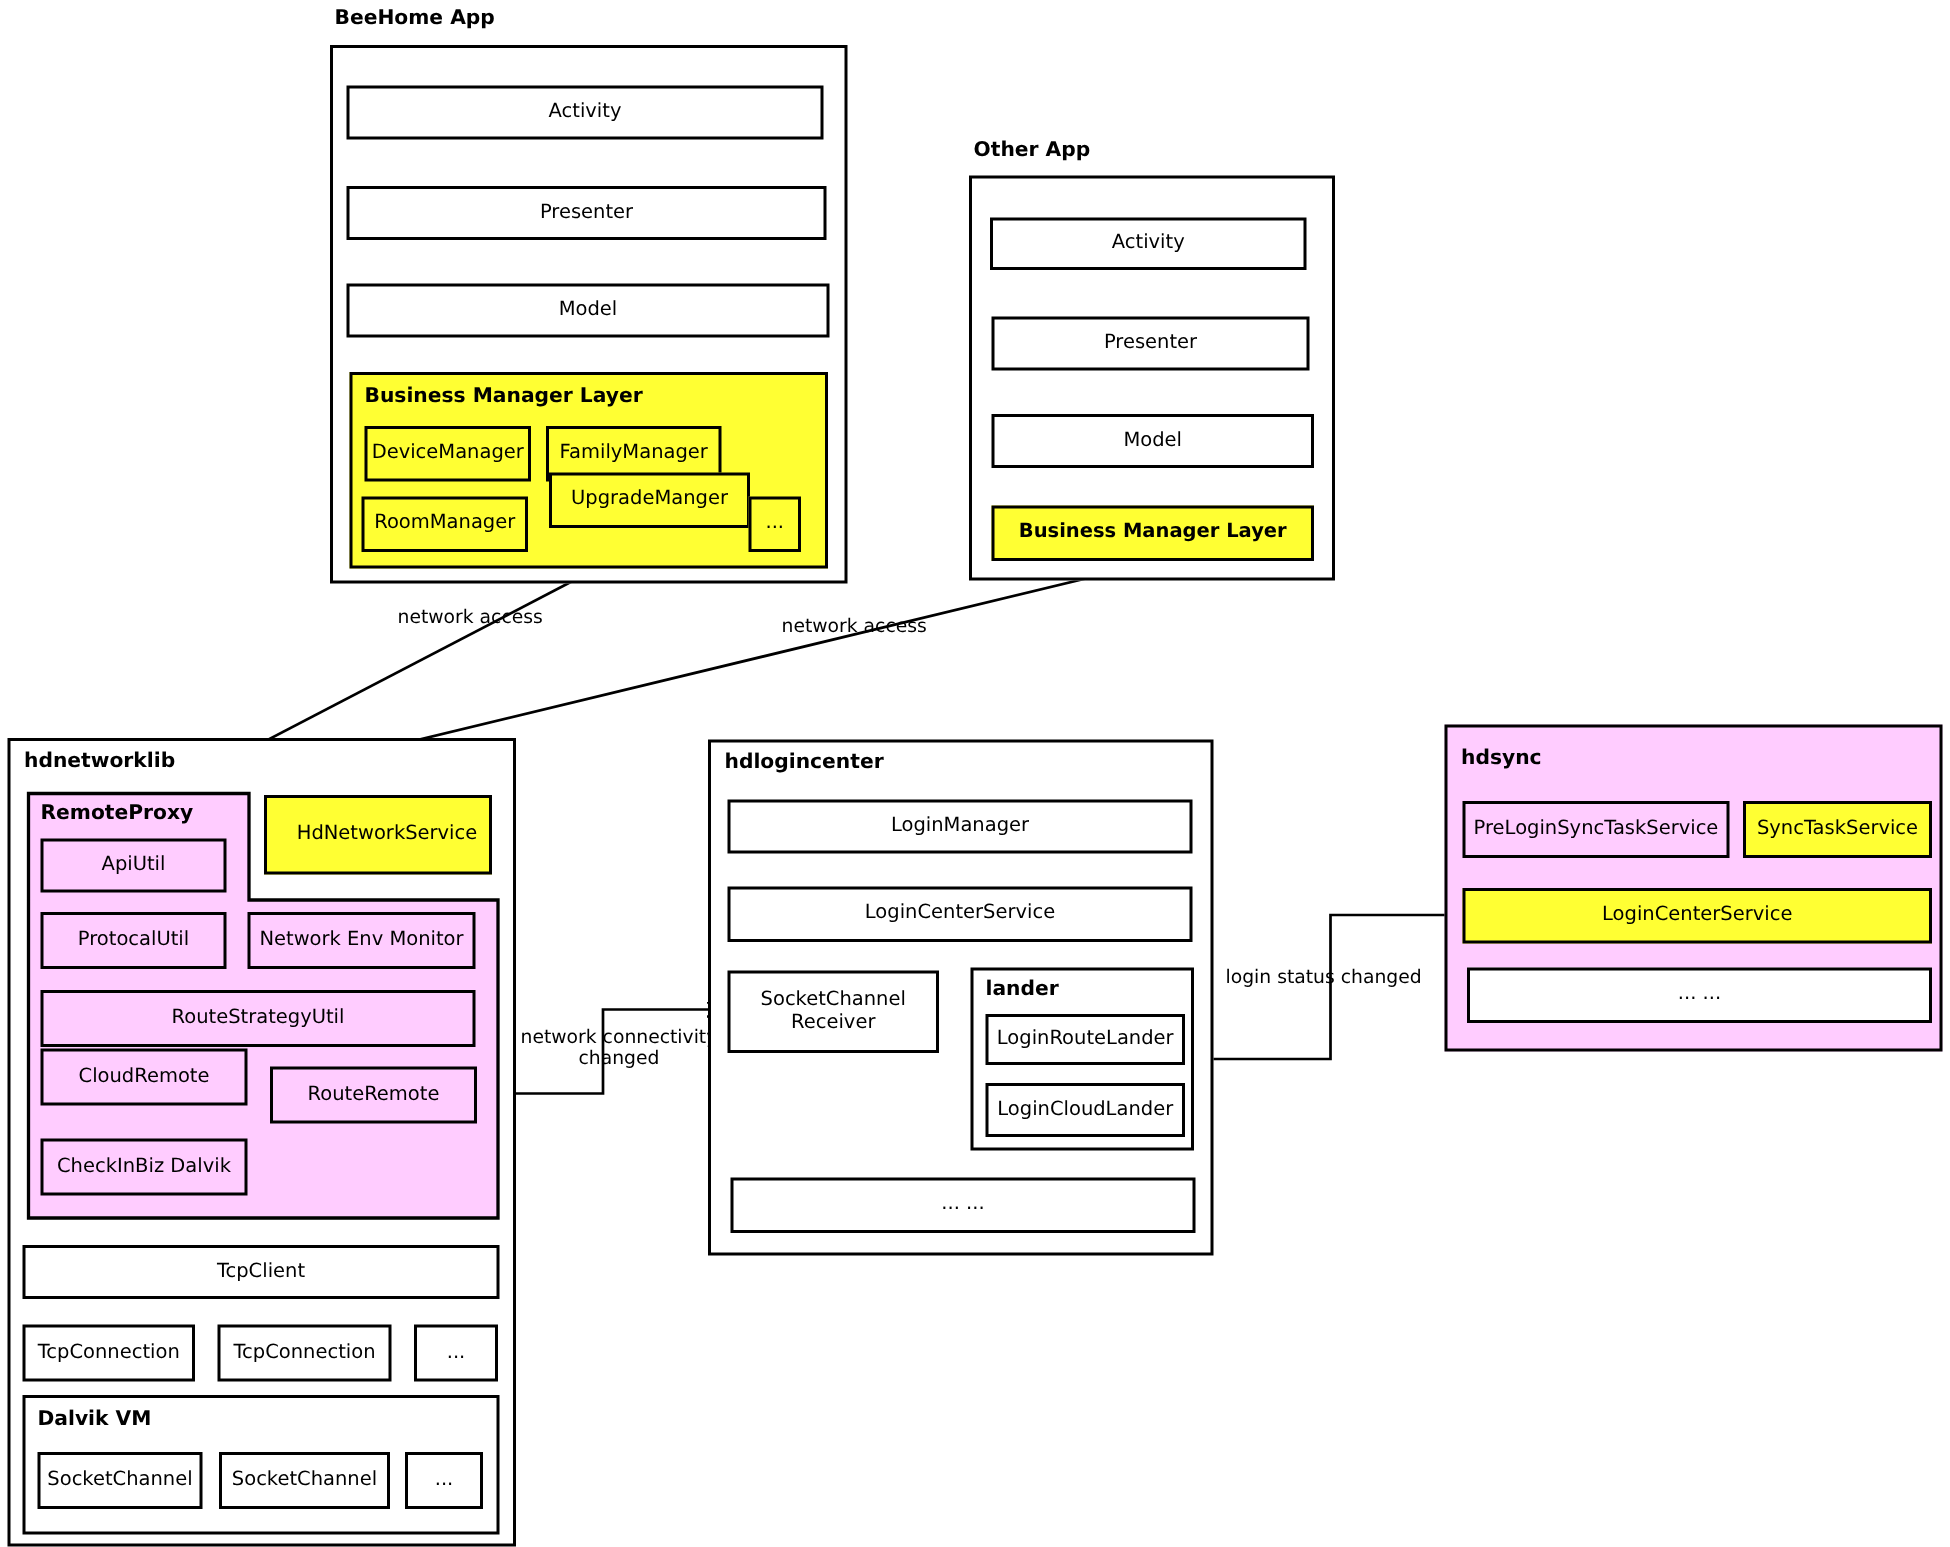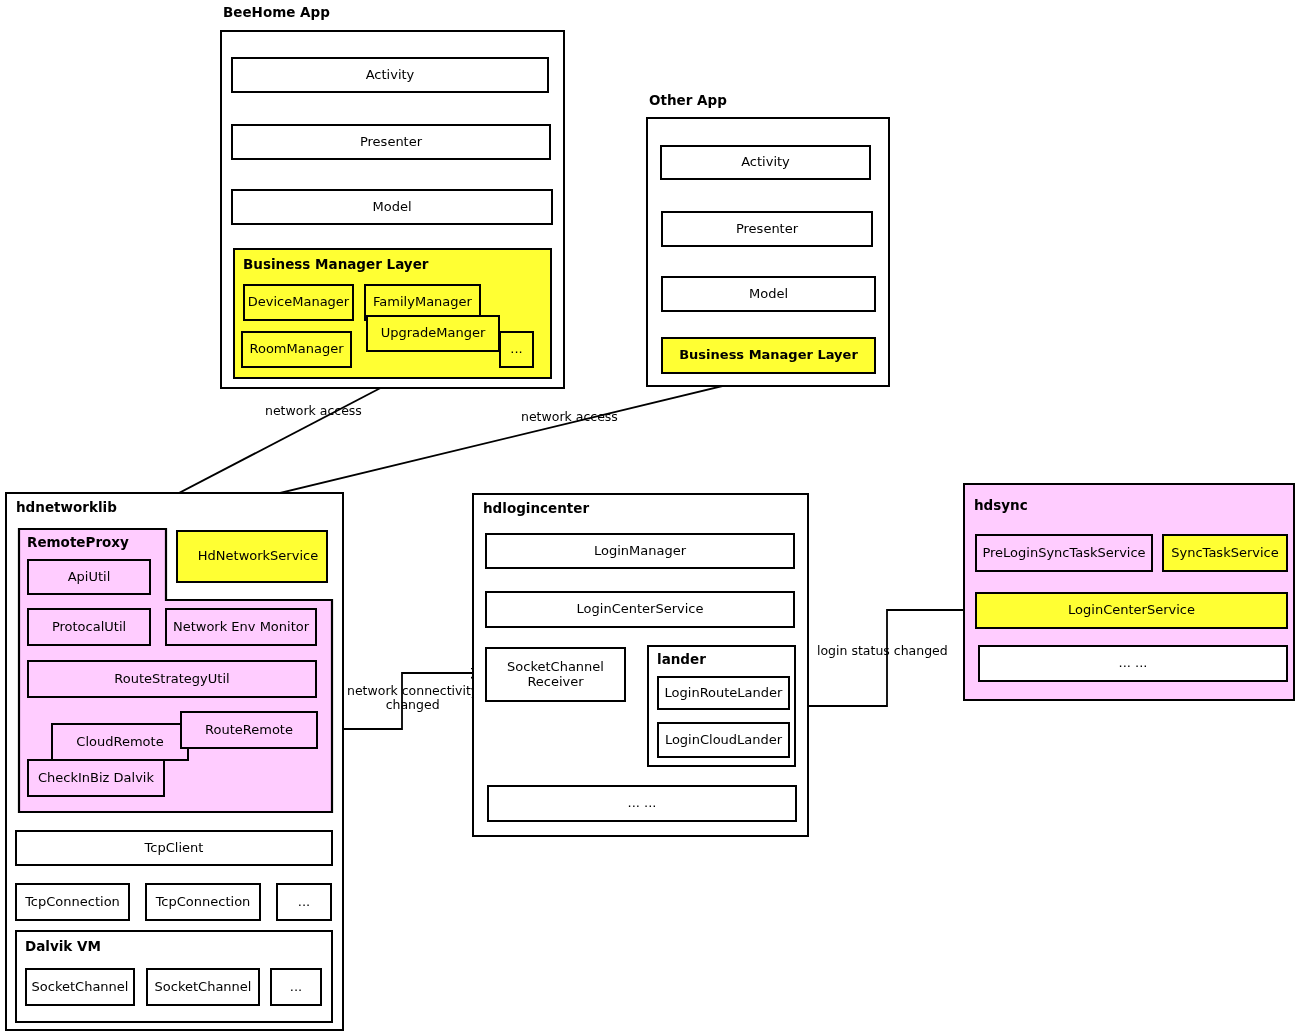--- a/index.html
+++ b/index.html
@@ -153,21 +153,21 @@
 
 <div class="node pink abs" style="left:27px; top:608px; width:124px; height:38px;">
   <span>ProtocalUtil</span>
 </div>
 <div class="node pink abs" style="left:165px; top:608px; width:152px; height:38px;">
   <span>Network Env Monitor</span>
 </div>
 <div class="node pink abs" style="left:27px; top:660px; width:290px; height:38px;align-items:center;">
   <span>RouteStrategyUtil</span>
 </div>
-<div class="node pink abs" style="left:27px; top:723px; width:138px; height:38px;margin-left:24px;">
+<div class="node pink abs" style="left:27px; top:699px; width:138px; height:38px;">
   <span>CloudRemote</span>
 </div>
 <div class="node pink abs" style="left:180px; top:711px; width:138px; height:38px;">
   <span>RouteRemote</span>
 </div>
 <div class="node pink abs" style="left:27px; top:759px; width:138px; height:38px;">
   <span>CheckInBiz Dalvik</span>
 </div>
 
 <div class="node abs" style="left:15px; top:830px; width:318px; height:36px;">

